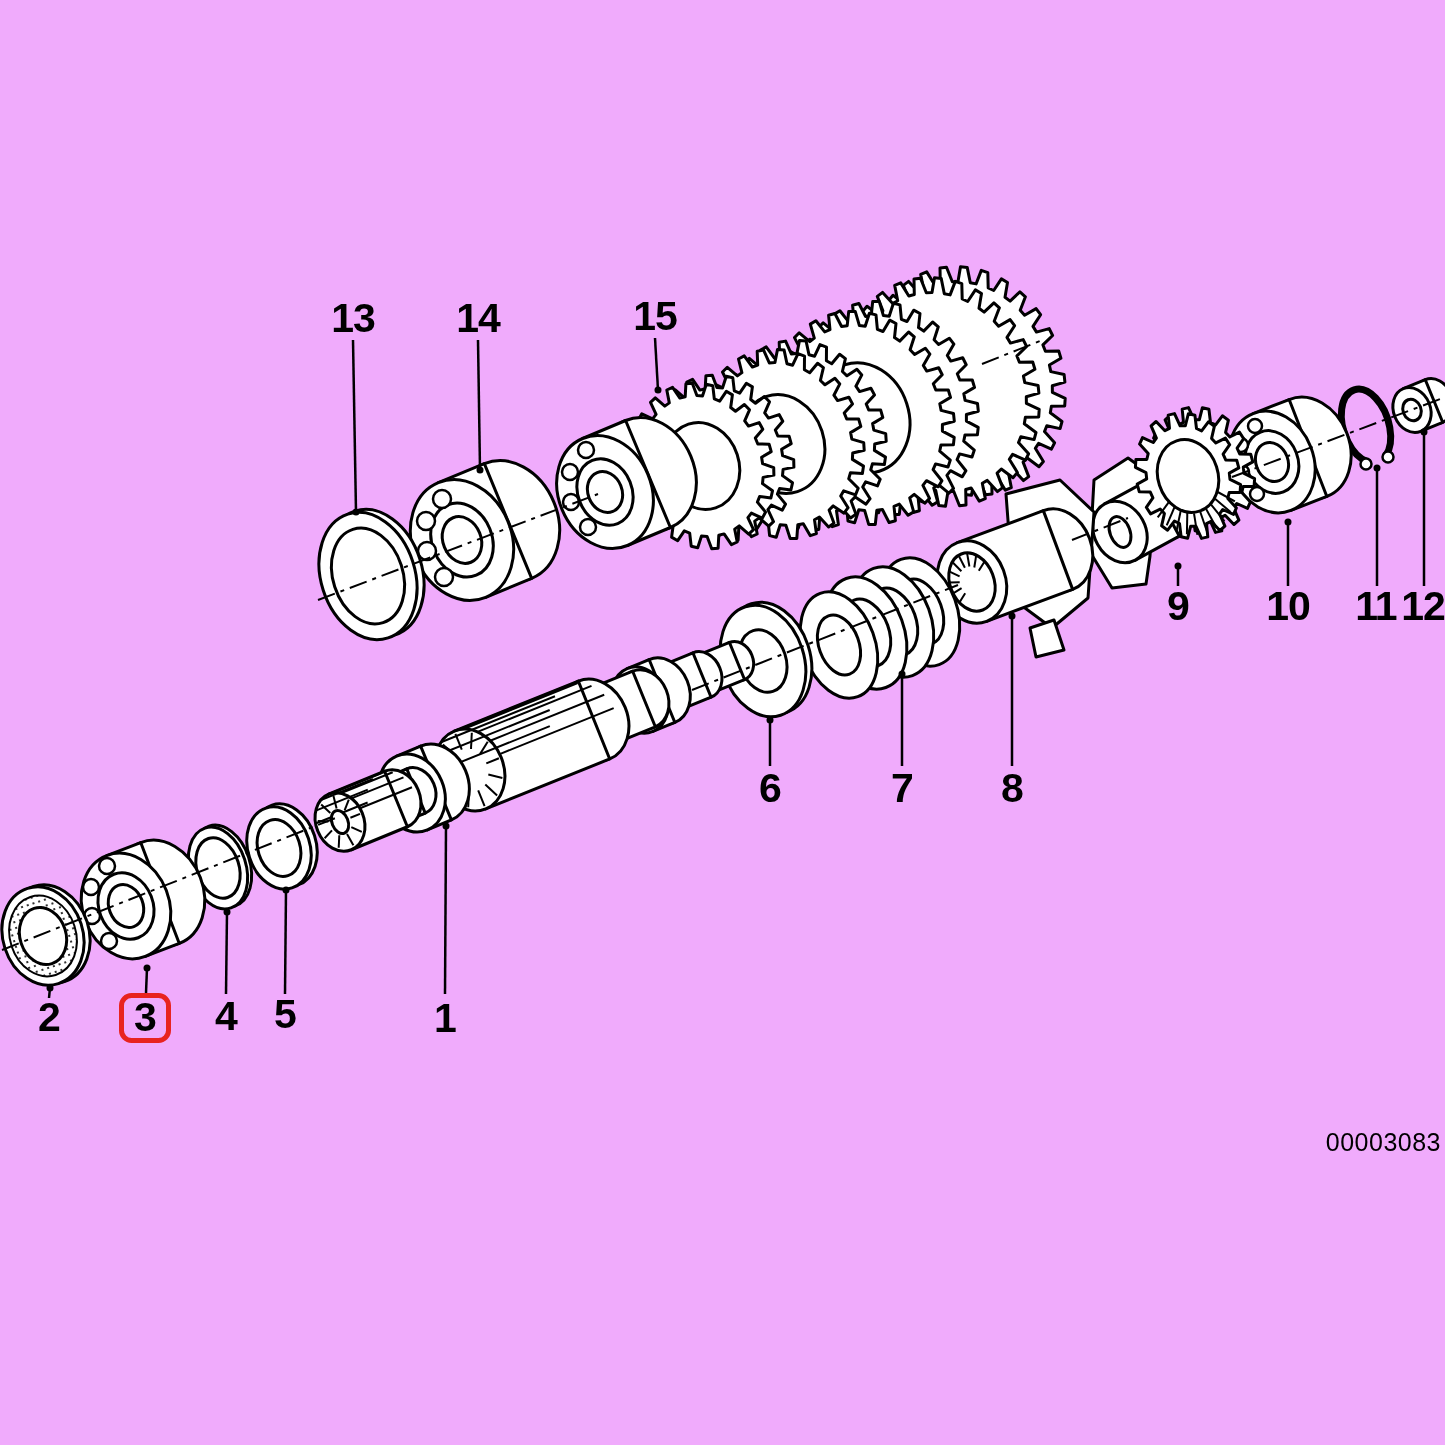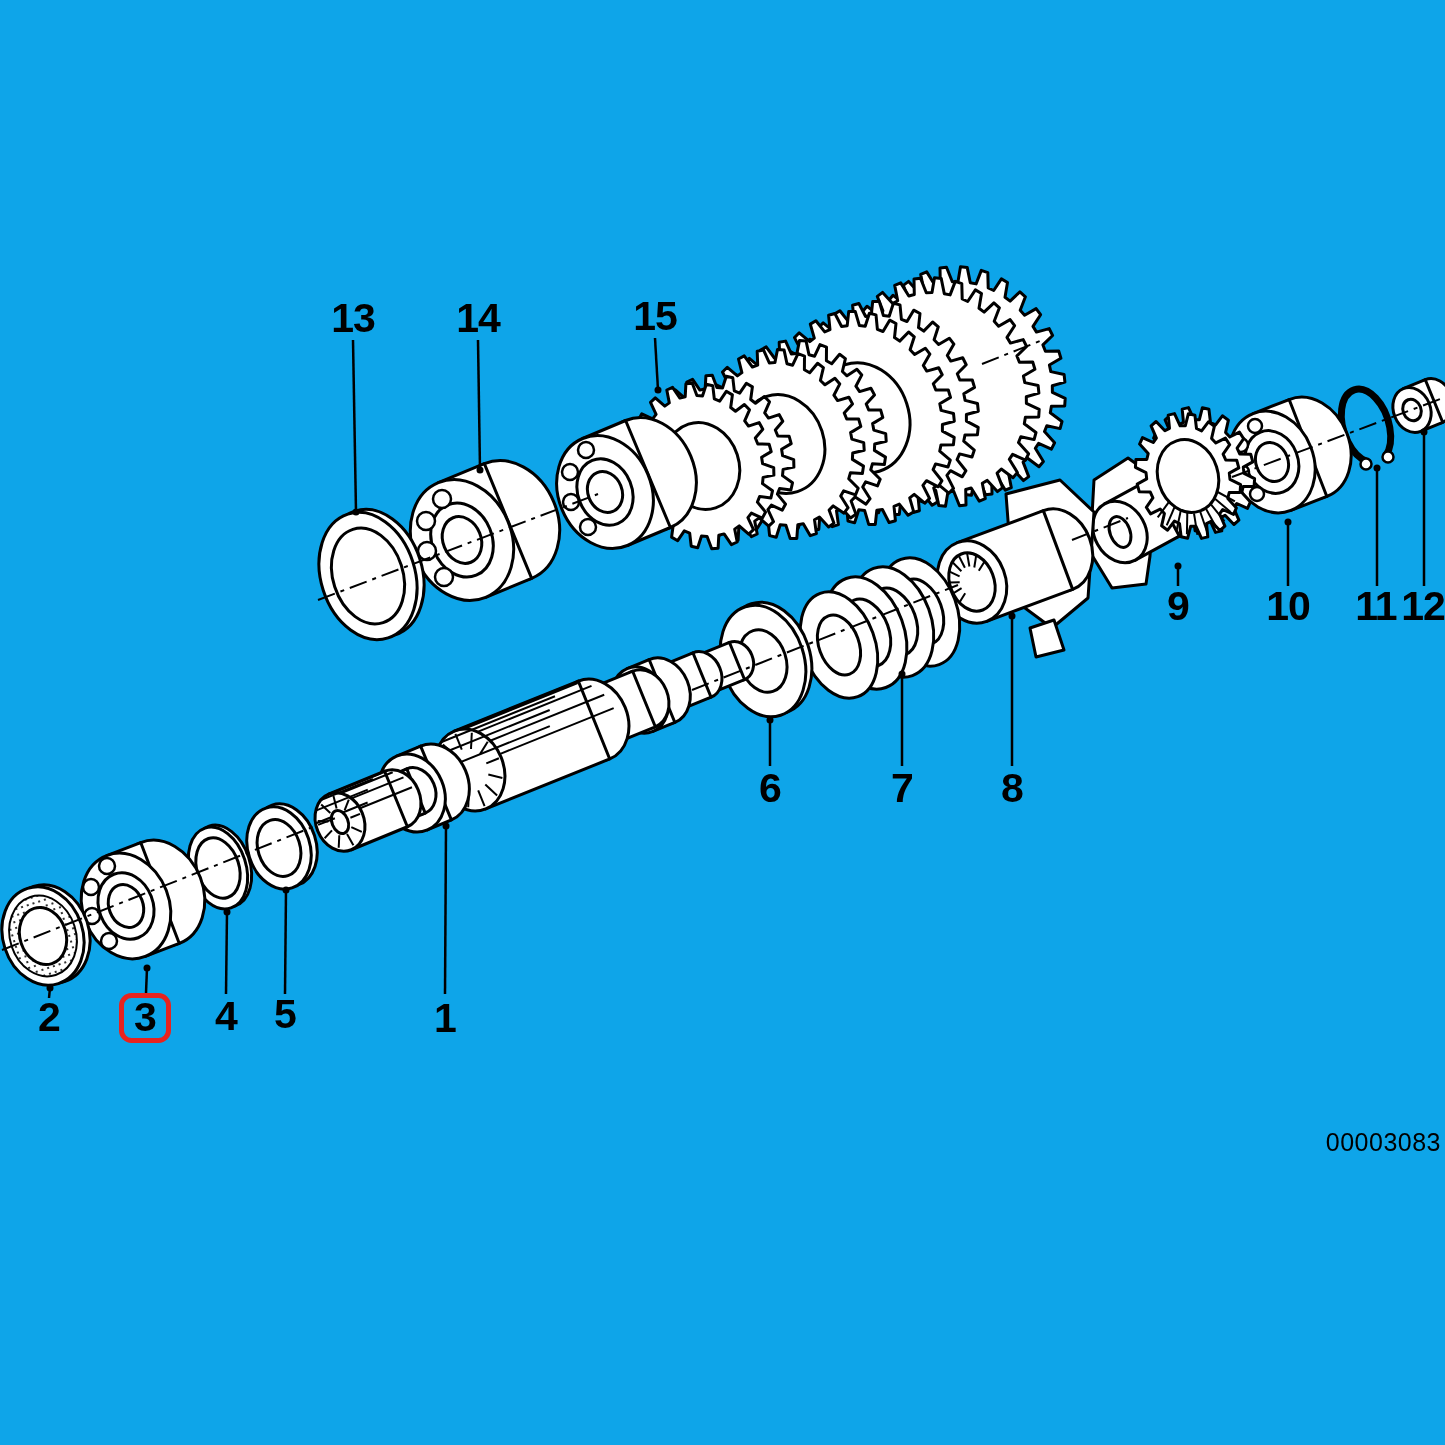--- a/index.html
+++ b/index.html
@@ -1,16 +1,16 @@
 <!DOCTYPE html>
 <html><head>
 <meta charset="utf-8">
 <style>
   html,body{margin:0;padding:0;background:#fff;}
-  .stage{position:relative;width:1445px;height:1445px;background:#0ea5e9;overflow:hidden;}
+  .stage{position:relative;width:1445px;height:1445px;background:#f0abfc;overflow:hidden;}
   svg{display:block;}
   .ln  { fill:#ffffff; stroke:#000000; stroke-width:3; stroke-linejoin:round; }
   .ln2 { fill:none;    stroke:#000000; stroke-width:3; stroke-linejoin:round; }
   .thin{ fill:none;    stroke:#000000; stroke-width:2; }
   .blk { fill:#000000; stroke:none; }
   .ball{ fill:#ffffff; stroke:#000000; stroke-width:2.5; }
   .cl  { fill:none; stroke:#000000; stroke-width:2; stroke-dasharray:18 6 4 6; }
   .ld  { fill:none; stroke:#000000; stroke-width:2.5; }
   .clip{ fill:none; stroke:#000000; stroke-width:7; stroke-linecap:round; }
   .lbl { font:bold 41px "Liberation Sans", sans-serif; text-anchor:middle; fill:#000; letter-spacing:-1px; }

